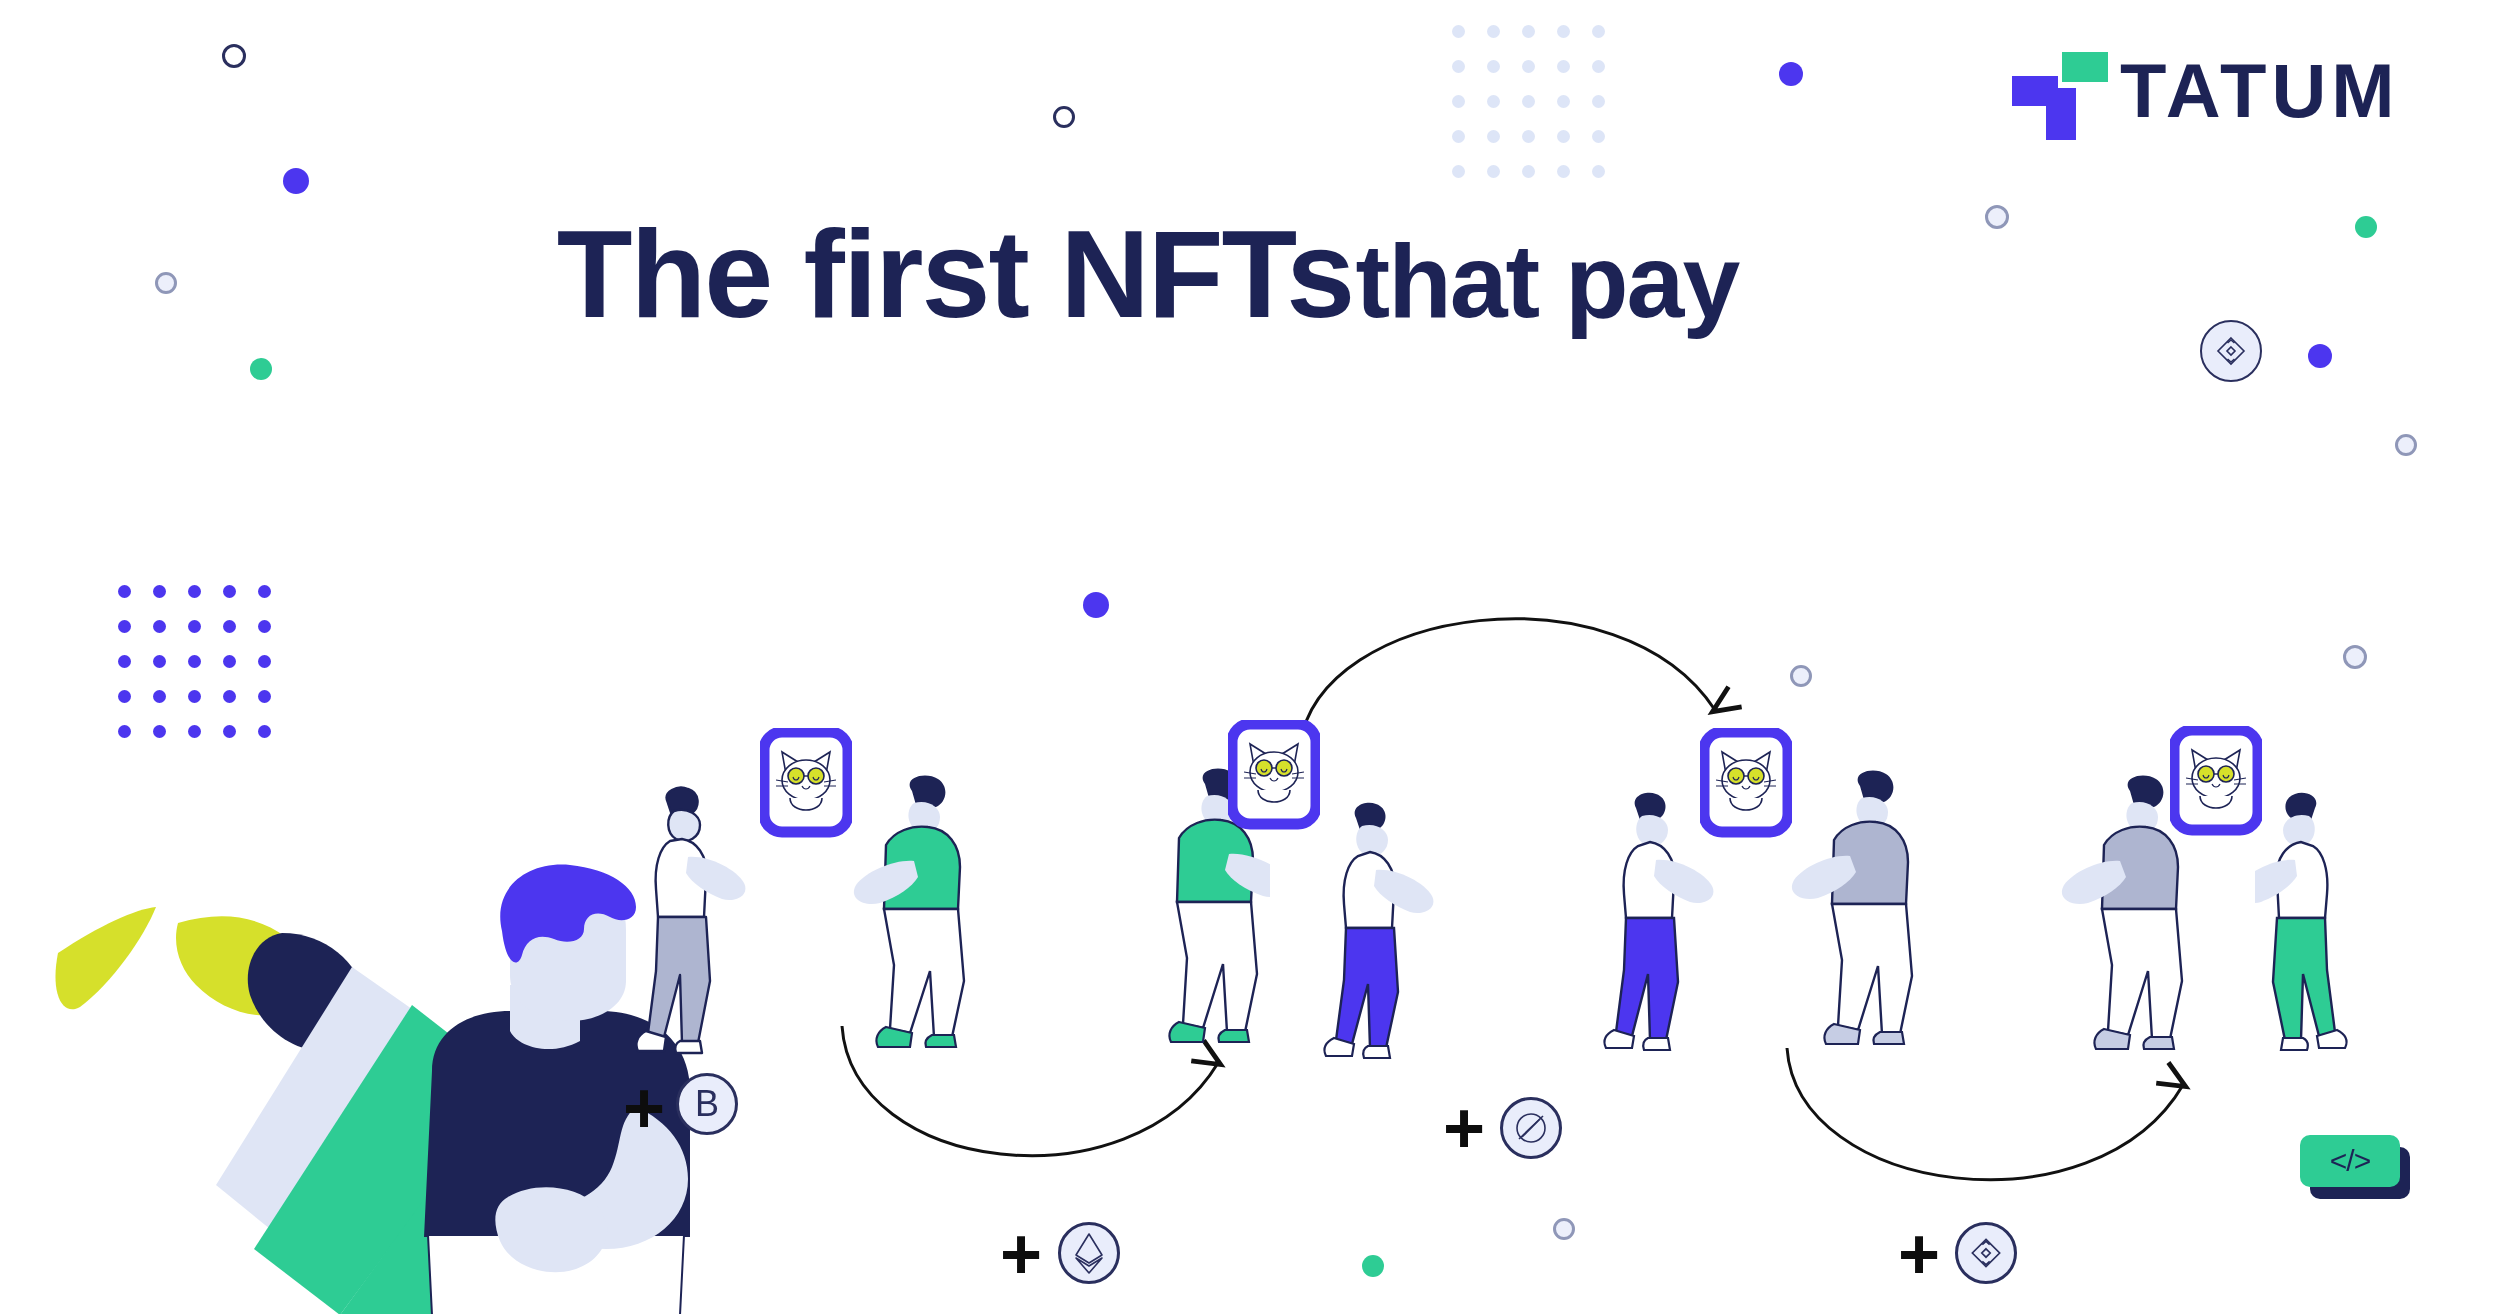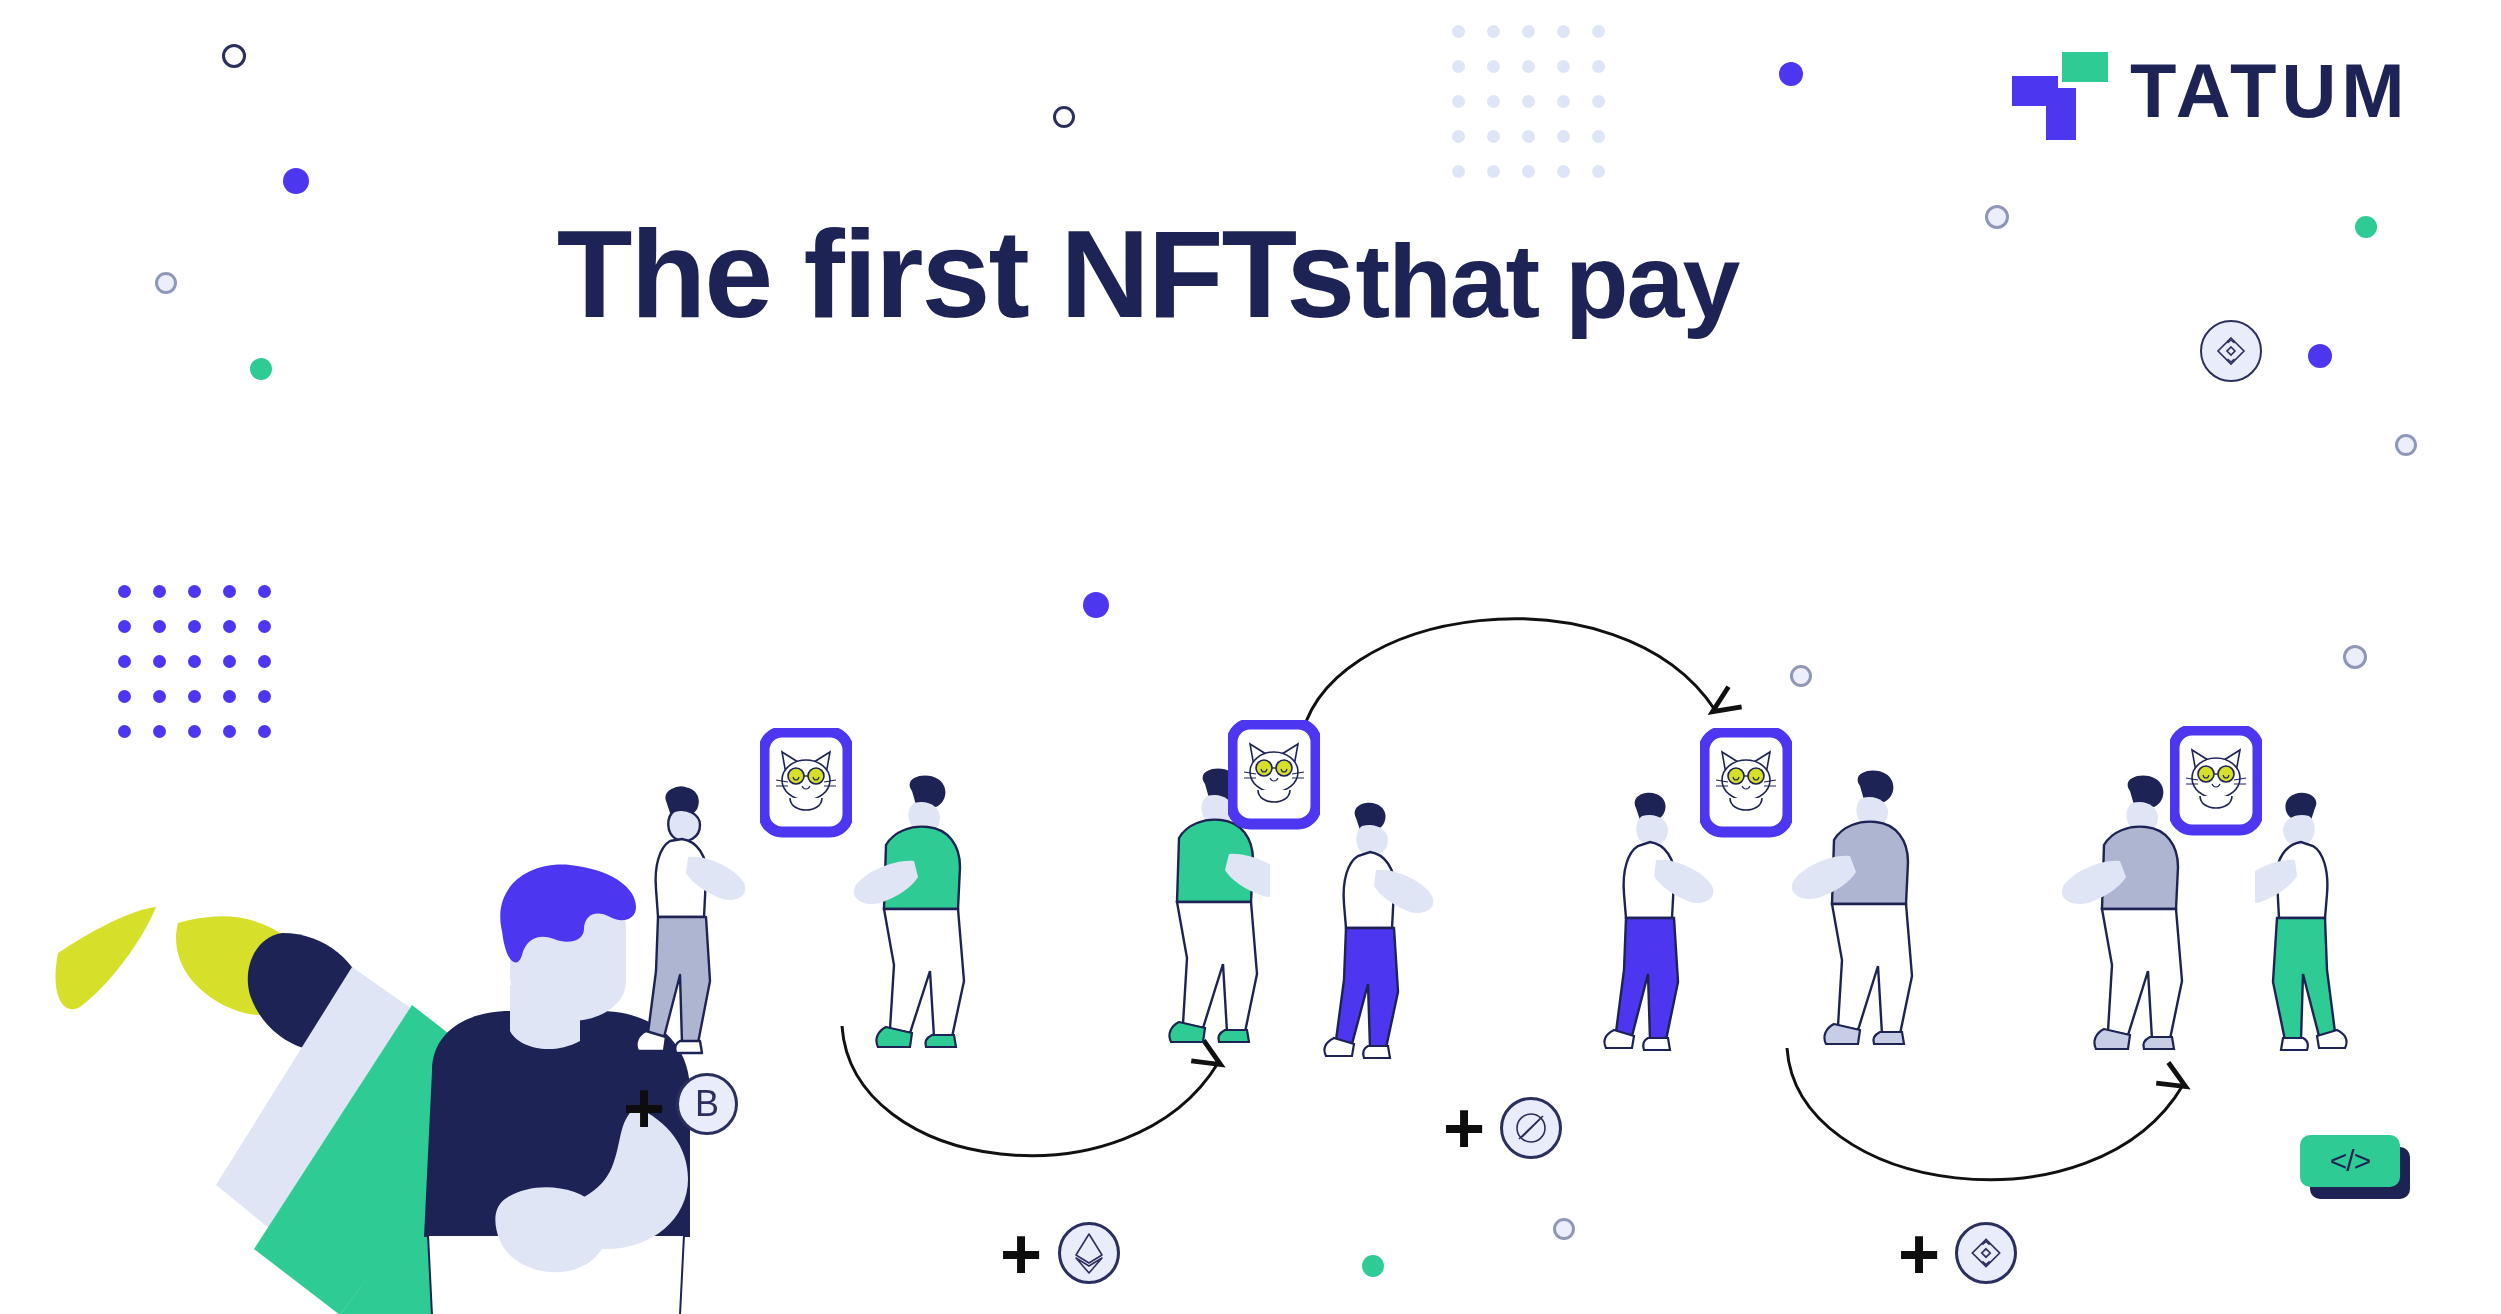--- a/index.html
+++ b/index.html
@@ -5,21 +5,21 @@
   * { box-sizing: border-box; margin: 0; padding: 0; }
   html, body {
     width: 2501px; height: 1314px;
     background: #ffffff;
     font-family: "Liberation Sans", sans-serif;
     overflow: hidden;
   }
   #stage { position: relative; width: 2501px; height: 1314px; background: #fff; }
 
   
-  .logo { position: absolute; left: 2012px; top: 52px; display: flex; align-items: center; gap: 30px; }
+  .logo { position: absolute; left: 2012px; top: 52px; display: flex; align-items: center; gap: 20px; }
   .logo-mark { position: relative; width: 88px; height: 78px; }
   .lm-a { position: absolute; left: 0;    top: 24px; width: 46px; height: 30px; background: #4c36ef; }
   .lm-b { position: absolute; left: 50px; top: 0;    width: 46px; height: 30px; background: #2ecc94; }
   .lm-c { position: absolute; left: 34px; top: 36px; width: 30px; height: 52px; background: #4c36ef; }
   .logo-word { font-size: 76px; font-weight: 700; color: #1d2355; letter-spacing: 5px;
                font-family: "Liberation Sans", sans-serif; line-height: 1; }
 
   
   .headline { position: absolute; left: 0; top: 214px; width: 2295px; text-align: center;
               color: #1d2355; font-weight: 700; font-family: "Liberation Sans", sans-serif;

